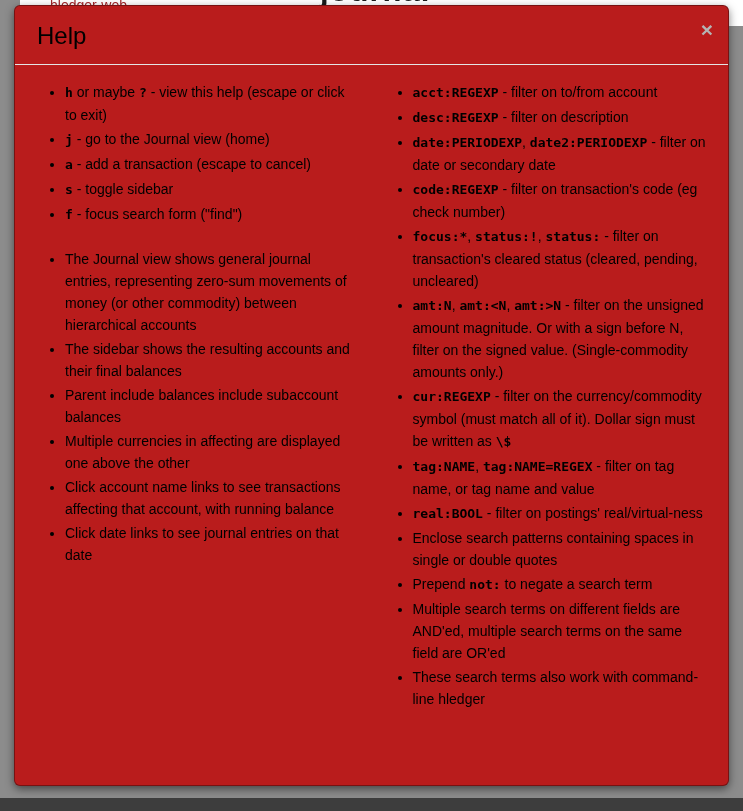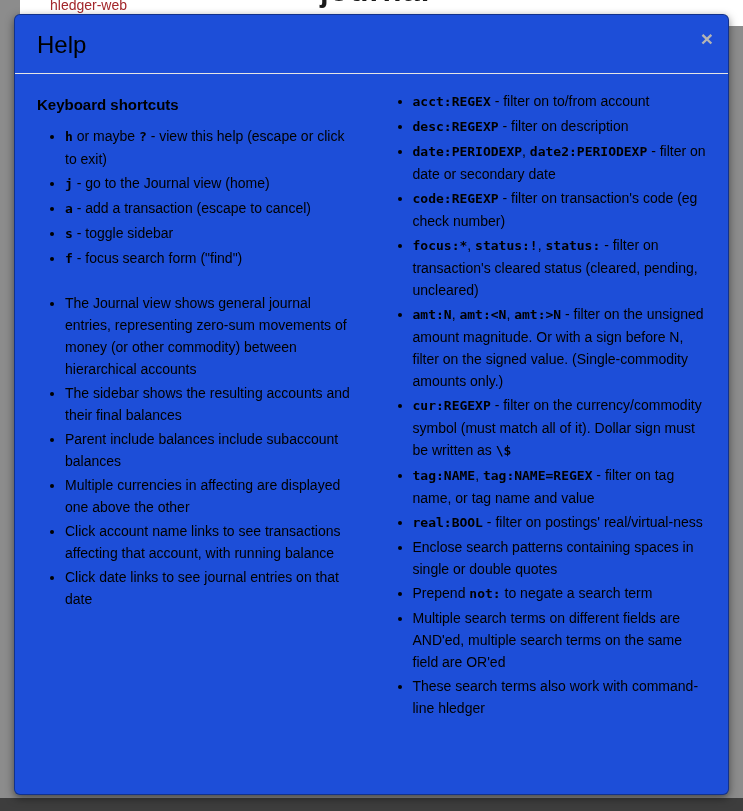--- a/index.html
+++ b/index.html
@@ -24,23 +24,23 @@
     position:absolute; left:300px; top:-27px;
     font-size:31px; font-weight:bold; color:#1a1a1a;
     letter-spacing:1px;
   }
   .bottom-strip {
     position:absolute; bottom:0; left:0; right:0; height:13px;
     background:#3d3d3d;
   }
   
   .modal {
-    position:absolute; left:14px; top:14px;
+    position:absolute; left:14px; top:5px;
     width:715px; height:781px;
-    background:#1d4ed8;
+    background:#b91c1c;
     border:1px solid rgba(0,0,0,0.35);
     border-radius:6px;
     box-shadow:0 3px 9px rgba(0,0,0,0.5);
     overflow:hidden;
   }
   .modal-header {
     position:relative;
     padding:17px 15px 15px 22px;
     border-bottom:1px solid #e5e5e5;
   }
@@ -92,40 +92,39 @@
 
 <div class="bottom-strip"></div>
 
 <div class="modal">
   <div class="modal-header">
     <div class="modal-title">Help</div>
     <button class="close">×</button>
   </div>
   <div class="modal-body">
     <div class="col">
-      <h4>Keyboard shortcuts</h4>
       <ul>
           <li><span class="code">h</span><span> or maybe </span><span class="code">?</span><span> - view this help (escape or click to exit)</span></li>
           <li><span class="code">j</span><span> - go to the Journal view (home)</span></li>
           <li><span class="code">a</span><span> - add a transaction (escape to cancel)</span></li>
           <li><span class="code">s</span><span> - toggle sidebar</span></li>
           <li><span class="code">f</span><span> - focus search form ("find")</span></li>
         </ul>
       <ul>
           <li><span>The Journal view shows general journal entries, representing zero-sum movements of money (or other commodity) between hierarchical accounts</span></li>
           <li><span>The sidebar shows the resulting accounts and their final balances</span></li>
           <li><span>Parent include balances include subaccount balances</span></li>
           <li><span>Multiple currencies in affecting are displayed one above the other</span></li>
           <li><span>Click account name links to see transactions affecting that account, with running balance</span></li>
           <li><span>Click date links to see journal entries on that date</span></li>
         </ul>
     </div>
     <div class="col">
       <ul>
-          <li><span class="code">acct:REGEX</span><span> - filter on to/from account</span></li>
+          <li><span class="code">acct:REGEXP</span><span> - filter on to/from account</span></li>
           <li><span class="code">desc:REGEXP</span><span> - filter on description</span></li>
           <li><span class="code">date:PERIODEXP</span><span>, </span><span class="code">date2:PERIODEXP</span><span> - filter on date or secondary date</span></li>
           <li><span class="code">code:REGEXP</span><span> - filter on transaction's code (eg check number)</span></li>
           <li><span class="code">focus:*</span><span>, </span><span class="code">status:!</span><span>, </span><span class="code">status:</span><span> - filter on transaction's cleared status (cleared, pending, uncleared)</span></li>
           <li><span class="code">amt:N</span><span>, </span><span class="code">amt:&lt;N</span><span>, </span><span class="code">amt:&gt;N</span><span> - filter on the unsigned amount magnitude. Or with a sign before N, filter on the signed value. (Single-commodity amounts only.)</span></li>
           <li><span class="code">cur:REGEXP</span><span> - filter on the currency/commodity symbol (must match all of it). Dollar sign must be written as </span><span class="code">\$</span></li>
           <li><span class="code">tag:NAME</span><span>, </span><span class="code">tag:NAME=REGEX</span><span> - filter on tag name, or tag name and value</span></li>
           <li><span class="code">real:BOOL</span><span> - filter on postings' real/virtual-ness</span></li>
           <li><span>Enclose search patterns containing spaces in single or double quotes</span></li>
           <li><span>Prepend </span><span class="code">not:</span><span> to negate a search term</span></li>

